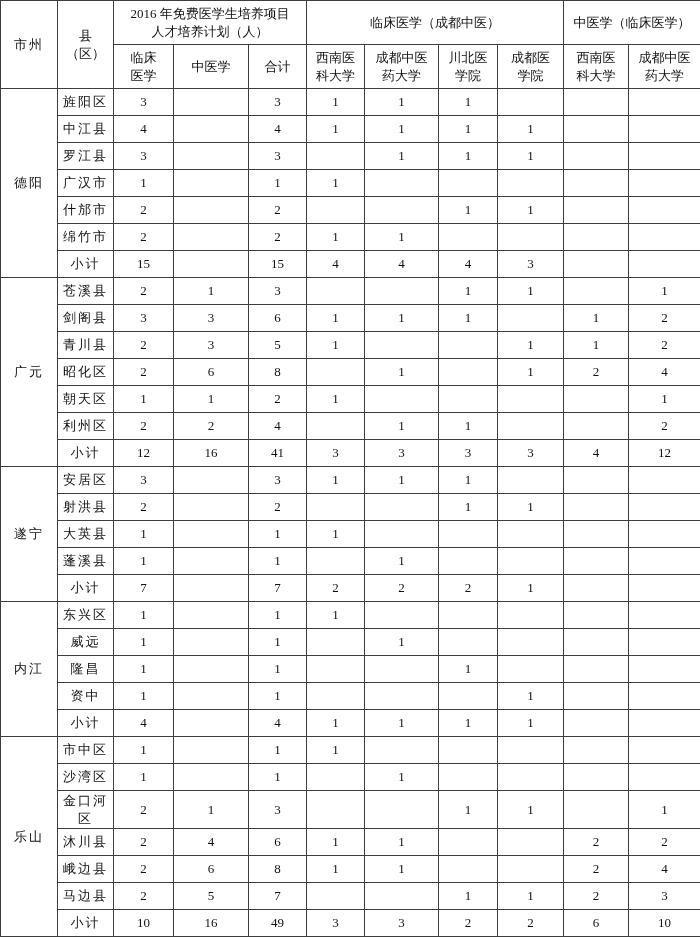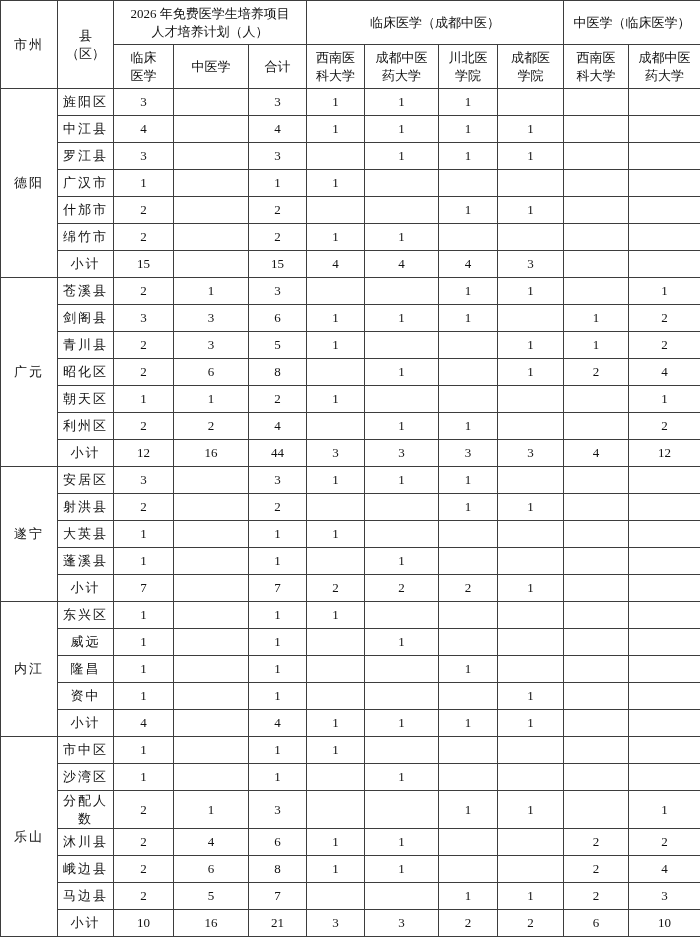--- a/index.html
+++ b/index.html
@@ -49,21 +49,21 @@
     <col style="width:74px">
     <col style="width:59px">
     <col style="width:66px">
     <col style="width:65px">
     <col style="width:72px">
   </colgroup>
   <thead>
     <tr class="h1">
       <th rowspan="2" class="label-cell">市州</th>
       <th rowspan="2">县（区）</th>
-      <th colspan="3">2026 年免费医学生培养项目
+      <th colspan="3">2016 年免费医学生培养项目
 人才培养计划（人）</th>
       <th colspan="4">临床医学（成都中医）</th>
       <th colspan="2">中医学（临床医学）</th>
     </tr>
     <tr class="h2">
       <th>临床
 医学</th>
       <th>中医学</th>
       <th>合计</th>
       <th>西南医
@@ -236,21 +236,21 @@
         <td class="num-cell">1</td>
         <td class="num-cell">1</td>
         <td class="num-cell"></td>
         <td class="num-cell"></td>
         <td class="num-cell">2</td>
       </tr>
       <tr>
         <td class="label-cell">小计</td>
         <td class="num-cell">12</td>
         <td class="num-cell">16</td>
-        <td class="num-cell">44</td>
+        <td class="num-cell">41</td>
         <td class="num-cell">3</td>
         <td class="num-cell">3</td>
         <td class="num-cell">3</td>
         <td class="num-cell">3</td>
         <td class="num-cell">4</td>
         <td class="num-cell">12</td>
       </tr>
       <tr>
         <td rowspan="5" class="label-cell">遂宁</td>
         <td class="label-cell">安居区</td>
@@ -392,21 +392,21 @@
         <td class="num-cell"></td>
         <td class="num-cell">1</td>
         <td class="num-cell"></td>
         <td class="num-cell">1</td>
         <td class="num-cell"></td>
         <td class="num-cell"></td>
         <td class="num-cell"></td>
         <td class="num-cell"></td>
       </tr>
       <tr>
-        <td class="label-cell">分配人数</td>
+        <td class="label-cell">金口河区</td>
         <td class="num-cell">2</td>
         <td class="num-cell">1</td>
         <td class="num-cell">3</td>
         <td class="num-cell"></td>
         <td class="num-cell"></td>
         <td class="num-cell">1</td>
         <td class="num-cell">1</td>
         <td class="num-cell"></td>
         <td class="num-cell">1</td>
       </tr>
@@ -443,21 +443,21 @@
         <td class="num-cell"></td>
         <td class="num-cell">1</td>
         <td class="num-cell">1</td>
         <td class="num-cell">2</td>
         <td class="num-cell">3</td>
       </tr>
       <tr>
         <td class="label-cell">小计</td>
         <td class="num-cell">10</td>
         <td class="num-cell">16</td>
-        <td class="num-cell">21</td>
+        <td class="num-cell">49</td>
         <td class="num-cell">3</td>
         <td class="num-cell">3</td>
         <td class="num-cell">2</td>
         <td class="num-cell">2</td>
         <td class="num-cell">6</td>
         <td class="num-cell">10</td>
       </tr>
     </tbody>
 </table>
 

